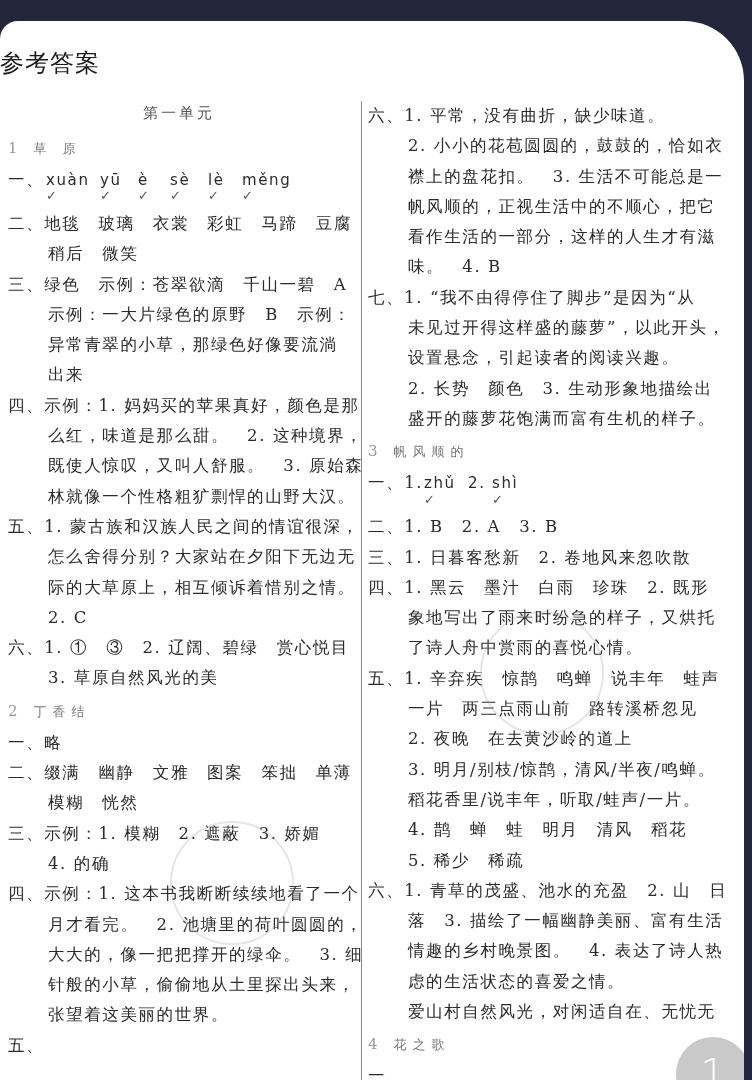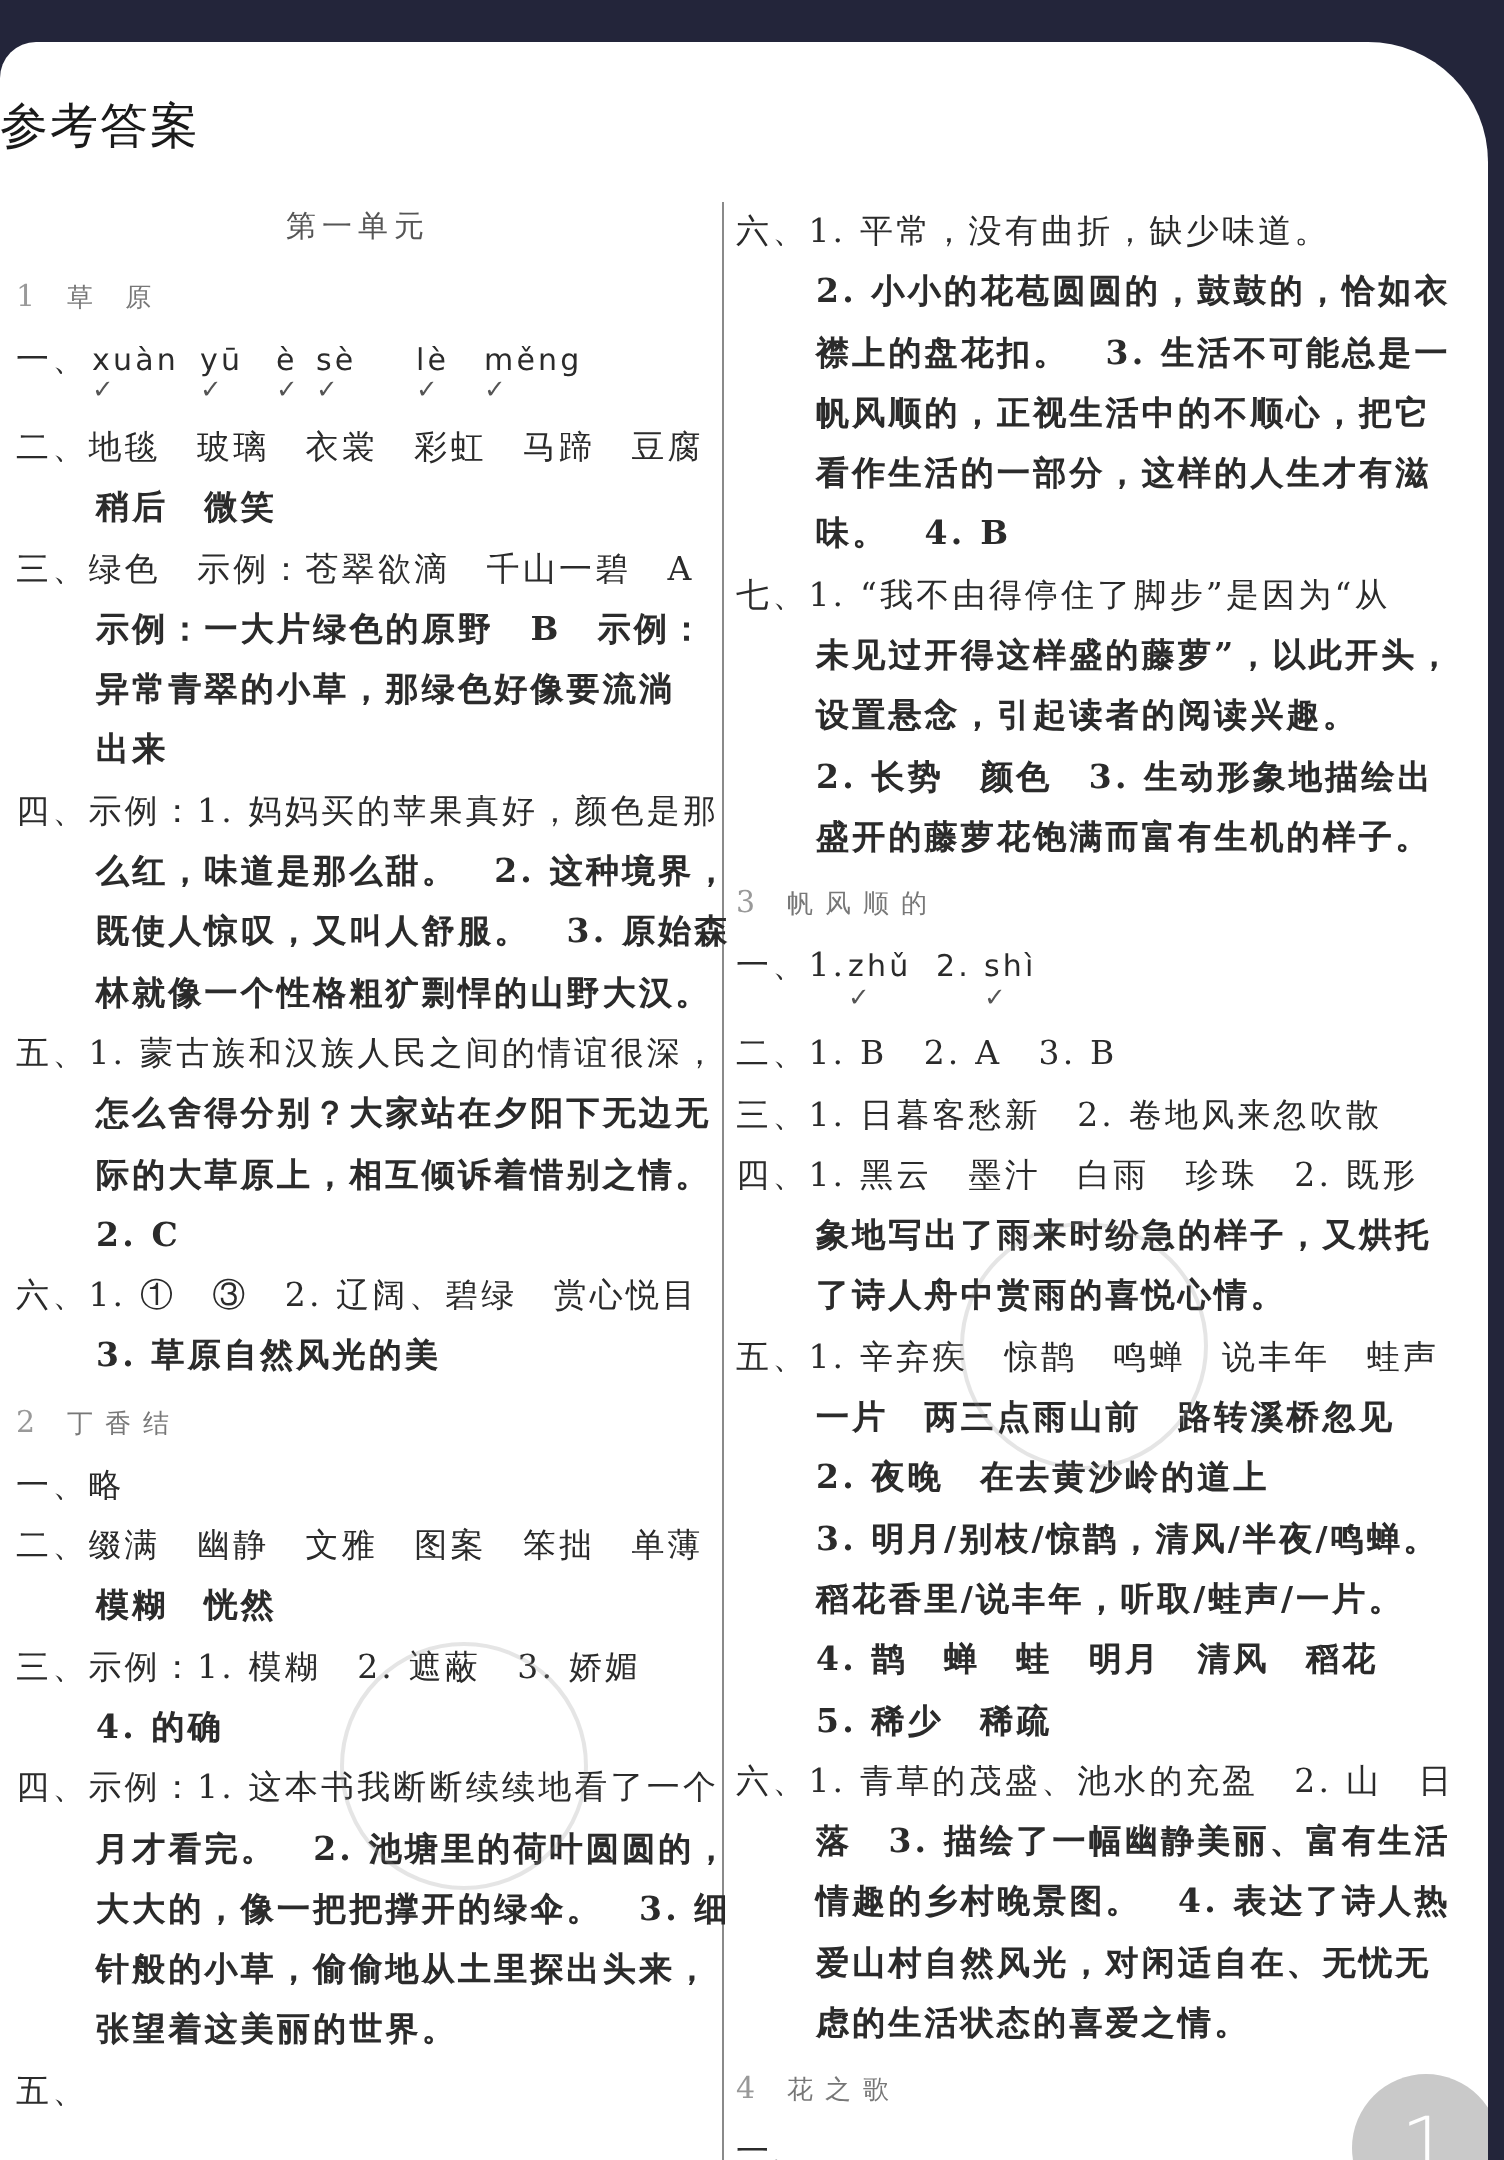--- a/index.html
+++ b/index.html
@@ -25,21 +25,21 @@
       font-size: 24px; color: #1a1a1a; letter-spacing: 1px;
     }
     .divider {
       position: absolute; left: 361px; top: 80px; width: 1px; height: 1000px;
       background: #8a8a8a;
     }
     .col { position: absolute; top: 74px; font-size: 16.5px; line-height: 30.3px; letter-spacing: 1.6px; }
     .col.left { left: 8px; width: 342px; }
     .col.right { left: 368px; width: 350px; }
     .line { white-space: nowrap; height: 30.3px; }
-    .indent { padding-left: 40px; font-weight: bold; }
+    .indent { padding-left: 40px; }
     .unit-title {
       text-align: center; font-size: 15px; color: #555; letter-spacing: 3px;
       font-family: "DejaVu Sans", "Liberation Sans", sans-serif; font-weight: normal;
       height: 36px; line-height: 36px;
     }
     .lesson-title {
       text-align: left; font-size: 13px; color: #777; letter-spacing: 6px;
       height: 34px; line-height: 34px;
     }
     .lesson-title .num { color: #999; font-size: 15px; margin-right: 10px; }
@@ -76,21 +76,21 @@
   <div class="col left">
     <div class="unit-title">第一单元</div>
     <div class="lesson-title">
       <span class="num">1</span><span>草 原</span>
     </div>
     <div class="pinyin-row">
       <span class="lead">一、</span>
       <span class="py" style="left:38px;width:50px"><span>xuàn</span><span class="tick">✓</span></span>
       <span class="py" style="left:92px;width:36px"><span>yū</span><span class="tick">✓</span></span>
       <span class="py" style="left:130px;width:28px"><span>è</span><span class="tick">✓</span></span>
-      <span class="py" style="left:150px;width:36px"><span>sè</span><span class="tick">✓</span></span>
+      <span class="py" style="left:162px;width:36px"><span>sè</span><span class="tick">✓</span></span>
       <span class="py" style="left:200px;width:30px"><span>lè</span><span class="tick">✓</span></span>
       <span class="py" style="left:234px;width:56px"><span>měng</span><span class="tick">✓</span></span>
     </div>
     <div class="line">二、地毯　玻璃　衣裳　彩虹　马蹄　豆腐</div>
     <div class="line indent">稍后　微笑</div>
     <div class="line">三、绿色　示例：苍翠欲滴　千山一碧　A</div>
     <div class="line indent">示例：一大片绿色的原野　B　示例：</div>
     <div class="line indent">异常青翠的小草，那绿色好像要流淌</div>
     <div class="line indent">出来</div>
     <div class="line">四、示例：1. 妈妈买的苹果真好，颜色是那</div>
@@ -150,22 +150,22 @@
     <div class="line">五、1. 辛弃疾　惊鹊　鸣蝉　说丰年　蛙声</div>
     <div class="line indent">一片　两三点雨山前　路转溪桥忽见</div>
     <div class="line indent">2. 夜晚　在去黄沙岭的道上</div>
     <div class="line indent">3. 明月/别枝/惊鹊，清风/半夜/鸣蝉。</div>
     <div class="line indent">稻花香里/说丰年，听取/蛙声/一片。</div>
     <div class="line indent">4. 鹊　蝉　蛙　明月　清风　稻花</div>
     <div class="line indent">5. 稀少　稀疏</div>
     <div class="line">六、1. 青草的茂盛、池水的充盈　2. 山　日</div>
     <div class="line indent">落　3. 描绘了一幅幽静美丽、富有生活</div>
     <div class="line indent">情趣的乡村晚景图。　4. 表达了诗人热</div>
+    <div class="line indent">虑的生活状态的喜爱之情。</div>
     <div class="line indent">爱山村自然风光，对闲适自在、无忧无</div>
-    <div class="line indent">虑的生活状态的喜爱之情。</div>
 
     <div class="lesson-title">
       <span class="num">4</span><span>花之歌</span>
     </div>
     <div class="line">一、</div>
   </div>
 
   <div class="watermark" style="left:480px;top:590px;"></div>
   <div class="watermark" style="left:170px;top:800px;"></div>
 

